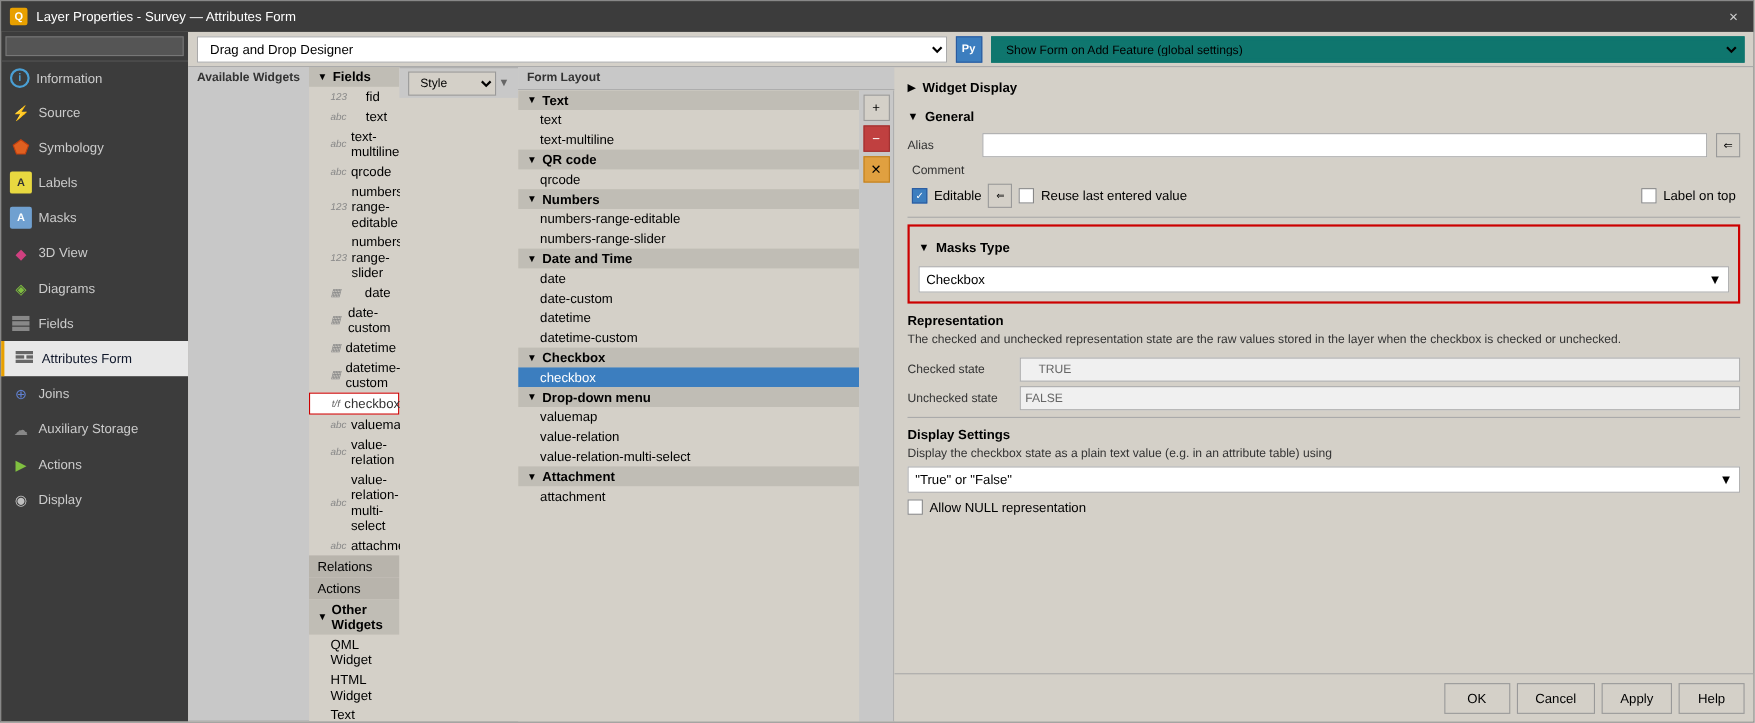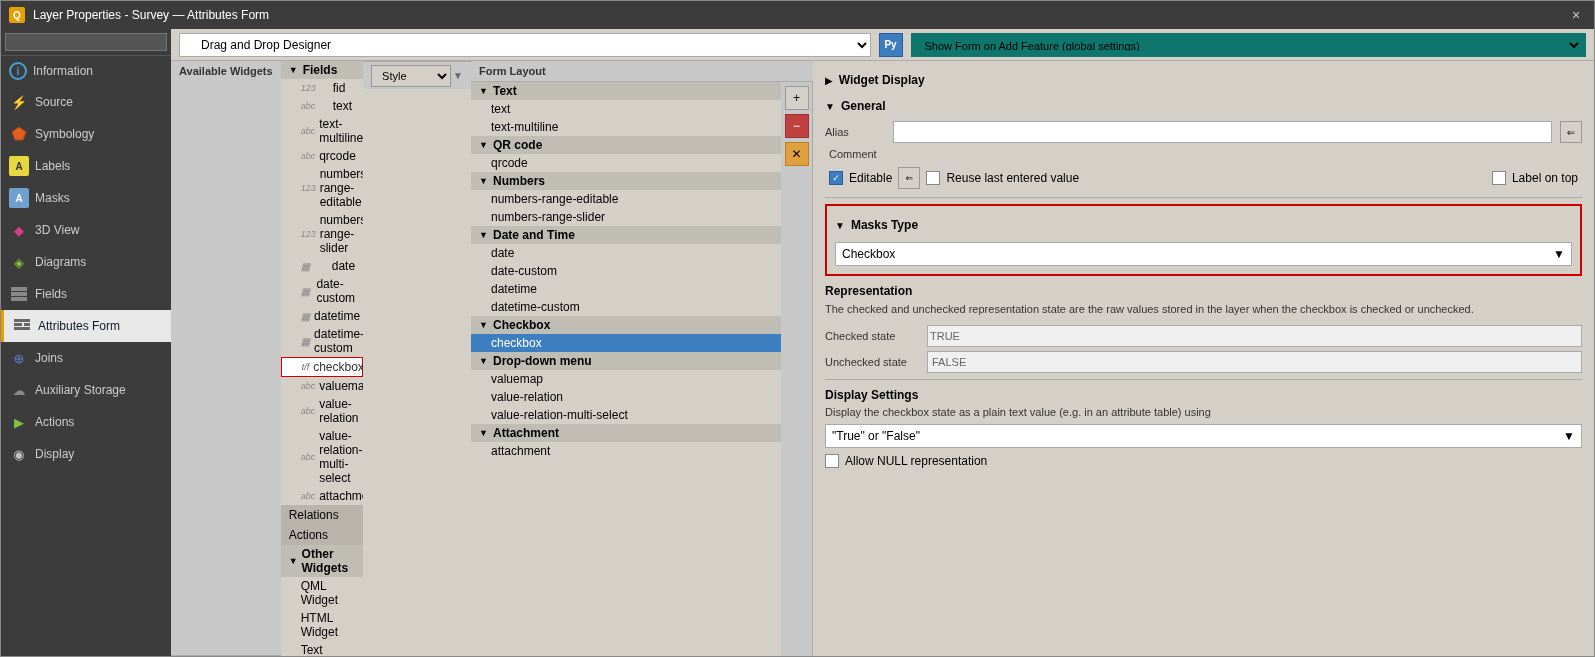--- a/index.html
+++ b/index.html
@@ -17,21 +17,21 @@
     
     .sidebar { width: 170px; background: #3c3c3c; display: flex; flex-direction: column; flex-shrink: 0; }
     .search-box { padding: 4px; border-bottom: 1px solid #555; }
     .search-box input { width: 100%; background: #555; border: 1px solid #777; color: #ddd; padding: 2px 4px; font-size: 11px; }
     .sidebar-item { display: flex; align-items: center; padding: 6px 8px; color: #ccc; cursor: pointer; gap: 6px; }
     .sidebar-item.active { background: #e8e8e8; color: #0f172a; border-left: 3px solid #e8a000; }
     .sidebar-item .icon { width: 20px; height: 20px; display: flex; align-items: center; justify-content: center; flex-shrink: 0; font-size: 13px; }
 
     
     .top-bar { display: flex; align-items: center; background: #d4d0c8; border-bottom: 1px solid #aaa; padding: 4px 8px; gap: 8px; flex-shrink: 0; height: 32px; }
-    .dropdown-select { flex: 1; max-width: 1040px; background: #fff; border: 1px solid #aaa; padding: 2px 17px; height: 24px; font-size: 12px; }
+    .dropdown-select { flex: 1; max-width: 1040px; background: #fff; border: 1px solid #aaa; padding: 2px 7px; height: 24px; font-size: 12px; }
     .python-btn { width: 24px; height: 24px; background: #3c7ebf; border: 1px solid #2a5a9f; display: flex; align-items: center; justify-content: center; color: white; font-size: 10px; font-weight: bold; cursor: pointer; }
 
     .panel-header { background: #c8c8c8; padding: 4px 8px; font-weight: bold; font-size: 11px; color: #333; border-bottom: 1px solid #aaa; }
 
     .tree-item { padding: 2px 8px; cursor: pointer; display: flex; align-items: center; gap: 4px; }
     .tree-item.selected { background: #3c7ebf; color: white; }
     .tree-item.category { background: #b8b4ac; font-weight: normal; padding: 3px 8px; }
     .tree-item.group-header { background: #c0bdb5; font-weight: bold; }
     .tree-item .type-badge { font-size: 9px; color: #888; width: 28px; font-style: italic; }
 
@@ -441,21 +441,21 @@
                   <span>Checkbox</span>
                   <span class="arrow">▼</span>
                 </div>
               </div>
 
               <div class="representation-box">
                 <div class="rep-title">Representation</div>
                 <div class="rep-desc">The checked and unchecked representation state are the raw values stored in the layer when the checkbox is checked or unchecked.</div>
                 <div class="state-row">
                   <span class="state-label">Checked state</span>
-                  <input type="text" class="state-input" style="flex: 1 1 0%; background: rgb(240, 240, 240); border: 1px solid rgb(170, 170, 170); padding: 2px 2px; height: 22px; font-size: 11px;" value="TRUE">
+                  <input type="text" class="state-input" style="flex: 1 1 0%; background: rgb(240, 240, 240); border: 1px solid rgb(170, 170, 170); padding: 2px 16px; height: 22px; font-size: 11px;" value="TRUE">
                 </div>
                 <div class="state-row">
                   <span class="state-label">Unchecked state</span>
                   <input type="text" class="state-input" style="flex: 1 1 0%; background: rgb(240, 240, 240); border: 1px solid rgb(170, 170, 170); padding: 2px 4px; height: 22px; font-size: 11px;" value="FALSE">
                 </div>
               </div>
 
               <div class="separator"></div>
 
               <div class="display-settings">
@@ -466,17 +466,23 @@
                   <span class="arrow">▼</span>
                 </div>
                 <div class="null-row">
                   <div class="uncheck-box"></div>
                   <span>Allow NULL representation</span>
                 </div>
               </div>
             </div>
           </div>
 
+          <div class="bottom-bar">
+            <button class="bottom-btn">OK</button>
+            <button class="bottom-btn">Cancel</button>
+            <button class="bottom-btn">Apply</button>
+            <button class="bottom-btn">Help</button>
+          </div>
         </div>
       </div>
     </div>
   </div>
 </div>
 
 </body></html>

